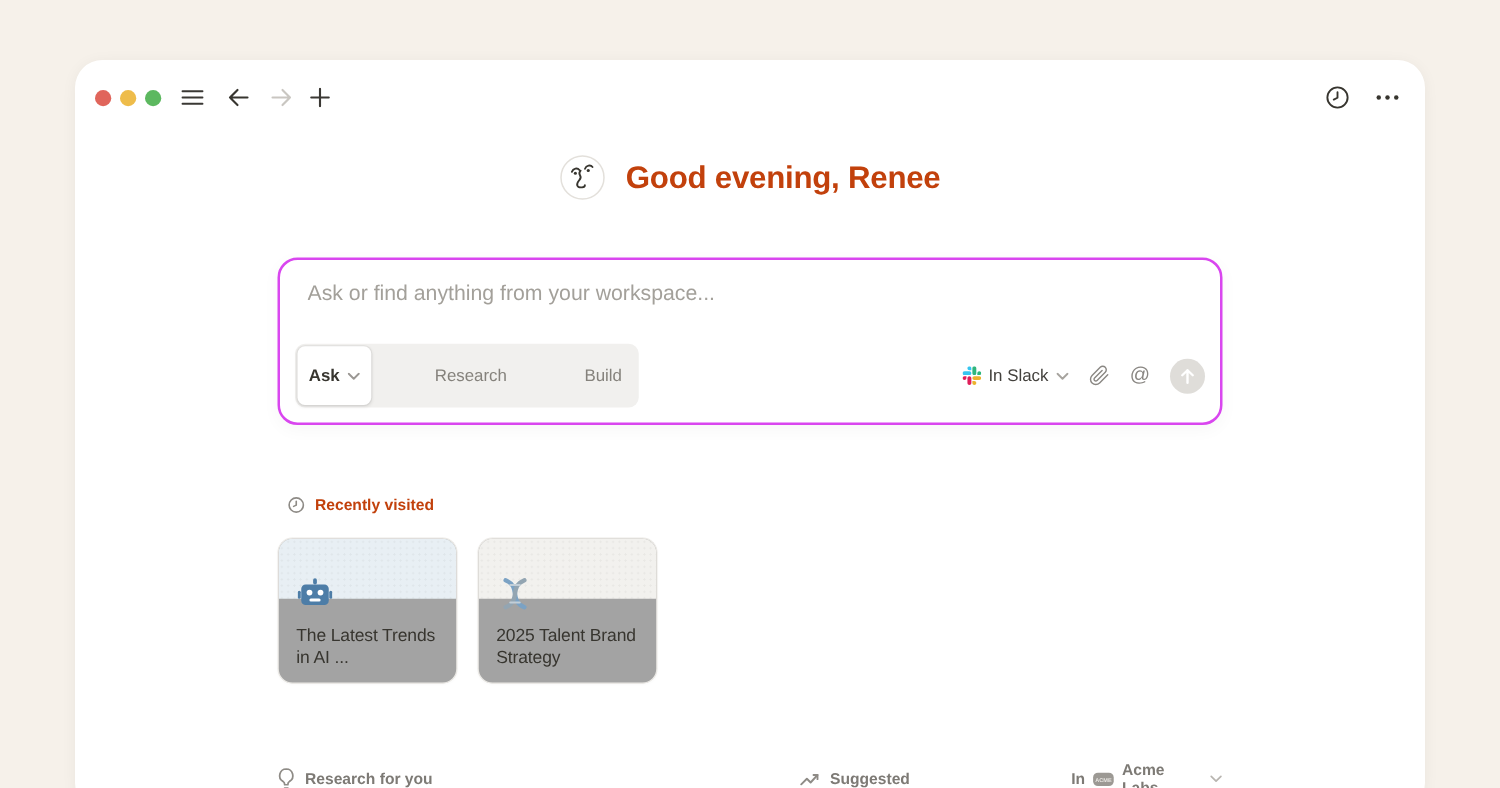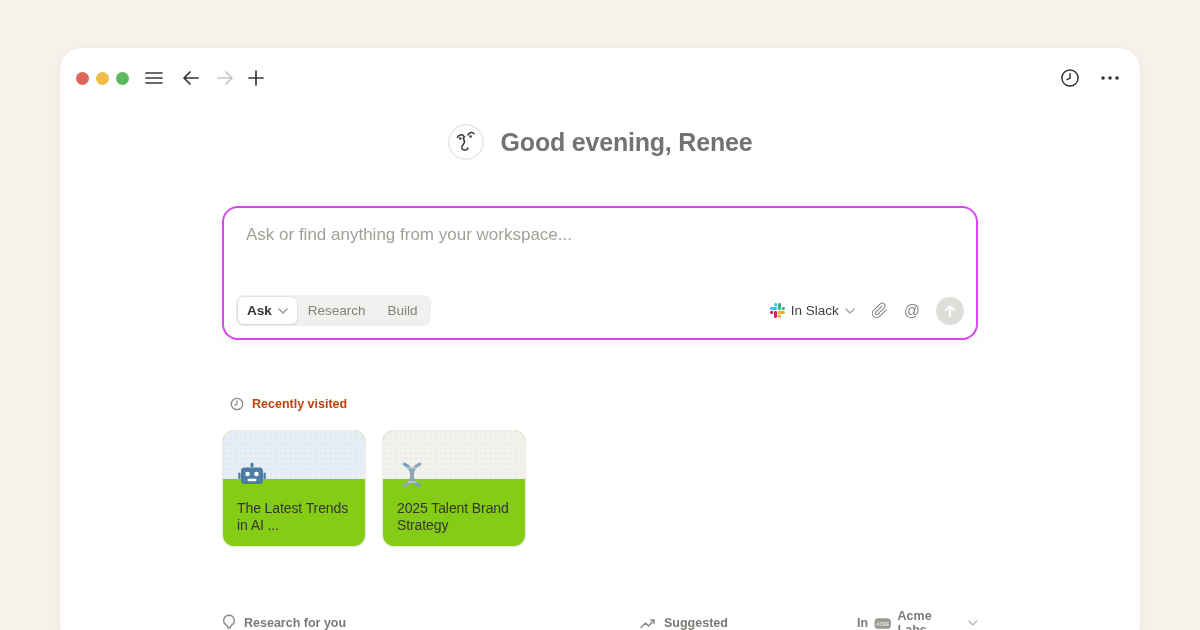--- a/index.html
+++ b/index.html
@@ -8,40 +8,40 @@
     border-radius:22px;box-shadow:0 2px 12px rgba(0,0,0,0.05);}
   
   .topbar{position:absolute;left:0;right:0;top:0;height:48px;display:flex;align-items:center;
     padding:12px 20px 0 16px;box-sizing:border-box;}
   .dots{display:flex;gap:7px;margin-right:16px;}
   .dot{width:13px;height:13px;border-radius:50%;}
   .tb-icon{display:flex;align-items:center;justify-content:center;cursor:pointer;}
   .spacer{flex:1;}
   
   .greeting{position:absolute;left:0;right:0;top:76px;display:flex;align-items:center;justify-content:center;gap:17px;}
-  .greet-text{font-size:25px;font-weight:700;color:#737373;letter-spacing:-0.2px;}
+  .greet-text{font-size:25px;font-weight:700;color:#c2410c;letter-spacing:-0.2px;}
   
   .composer{position:absolute;left:162px;top:158px;width:756px;height:134px;box-sizing:border-box;
     border:2px solid #d946ef;border-radius:16px;background:#fff;box-shadow:0 4px 14px rgba(0,0,0,0.035);}
   .composer input{position:absolute;left:20px;top:16px;right:20px;width:700px;border:none;outline:none;
     font-family:"Liberation Sans",sans-serif;font-size:17px;color:#37352F;background:transparent;}
   .composer input::placeholder{color:#A3A09A;}
   .composer-bar{position:absolute;left:12px;right:12px;bottom:12px;display:flex;align-items:center;justify-content:space-between;}
   .modes{display:flex;align-items:center;background:#F1F0EE;border-radius:8px;padding:2px;}
-  .mode-selected{display:flex;align-items:center;gap:6px;background:#fff;border-radius:6px;padding:6px 9px;
+  .mode-selected{display:flex;align-items:center;gap:6px;background:#fff;border-radius:6px;padding:16px 9px;
     font-size:13.5px;font-weight:600;color:#37352F;box-shadow:0 1px 3px rgba(0,0,0,0.09),0 0 0 1px rgba(0,0,0,0.04);cursor:pointer;}
-  .mode{padding:4px 11px;font-size:13.5px;font-weight:500;color:#85827C;cursor:pointer;}
+  .mode{padding:4px 11px;font-size:13.5px;font-weight:500;color:#85827C;cursor:pointer;margin-left:40px;}
   .composer-right{display:flex;align-items:center;gap:16px;}
   .context{display:flex;align-items:center;gap:6px;font-size:13.5px;font-weight:500;color:#43413D;cursor:pointer;text-align:right;}
   .send-btn{width:28px;height:28px;border-radius:50%;background:#DFDDD9;display:flex;align-items:center;justify-content:center;cursor:pointer;}
   
   .recent-label{position:absolute;left:170px;top:349px;display:flex;align-items:center;gap:8px;
     font-size:12.5px;font-weight:600;color:#c2410c;}
   .cards{position:absolute;left:162px;top:382px;display:flex;gap:16px;}
-  .card{width:144px;height:117px;box-sizing:border-box;border:1px solid #EBE9E5;border-radius:12px;background:#84cc16;
+  .card{width:144px;height:117px;box-sizing:border-box;border:1px solid #EBE9E5;border-radius:12px;background:#a3a3a3;
     position:relative;overflow:hidden;box-shadow:0 1px 2px rgba(0,0,0,0.02);cursor:pointer;}
   .card-hdr{height:48px;background-color:#E8EFF4;
     background-image:radial-gradient(rgba(55,53,47,0.05) 1px, transparent 1px);background-size:5px 5px;}
   .card-hdr.hdr-gray{background-color:#F2F1EE;}
   .card-icon{position:absolute;left:14px;top:29px;width:30px;height:30px;display:flex;align-items:center;justify-content:center;}
   .card-title{position:absolute;left:14px;top:69px;right:12px;font-size:14px;font-weight:500;color:#37352F;
     line-height:16.5px;letter-spacing:-0.1px;}
   .fade-overlay{position:absolute;left:830px;top:370px;width:170px;height:144px;pointer-events:none;
     background:linear-gradient(90deg, rgba(255,255,255,0) 0%, #FFFFFF 62%);}
   

